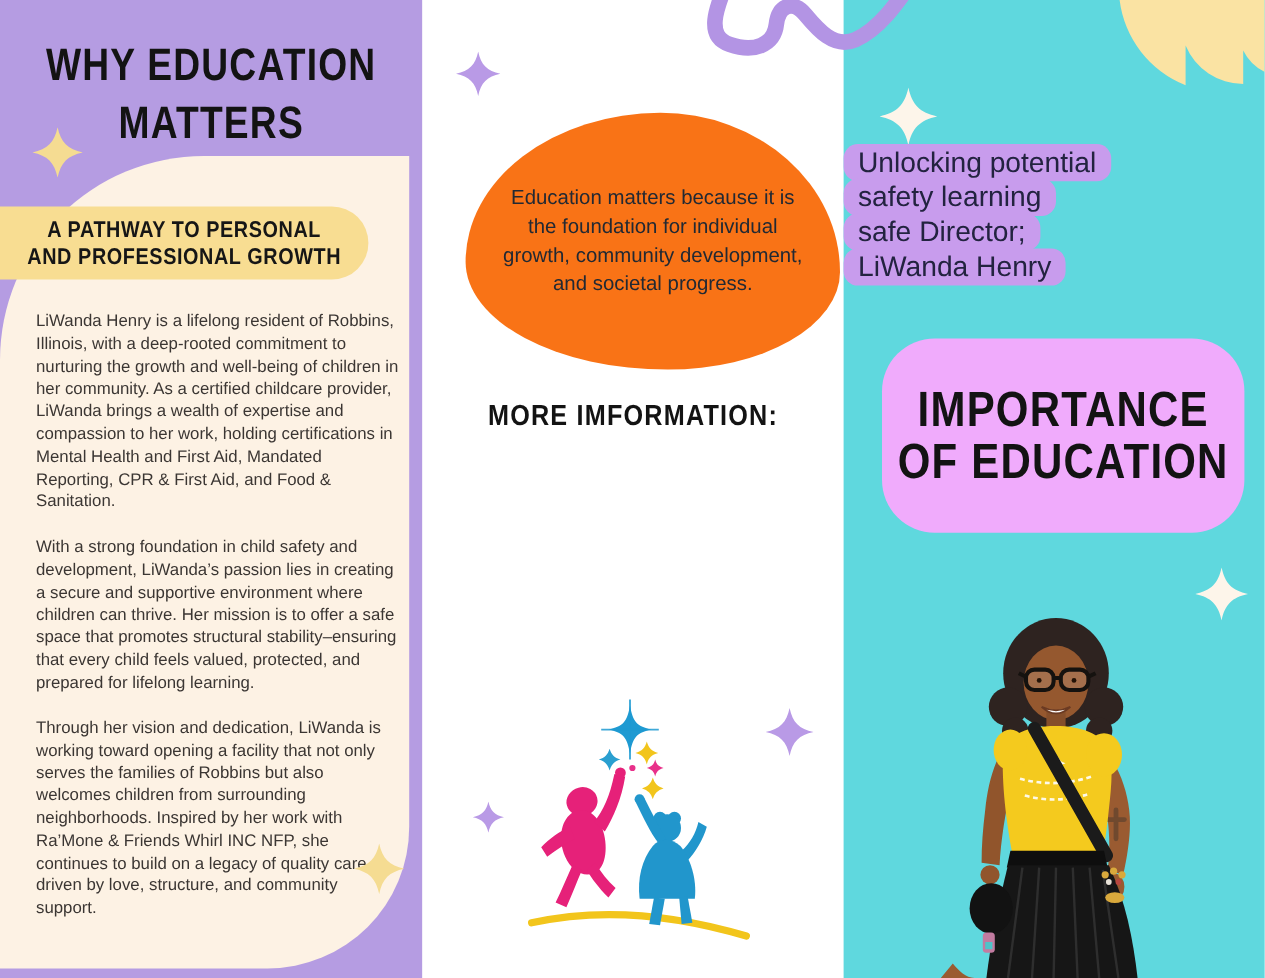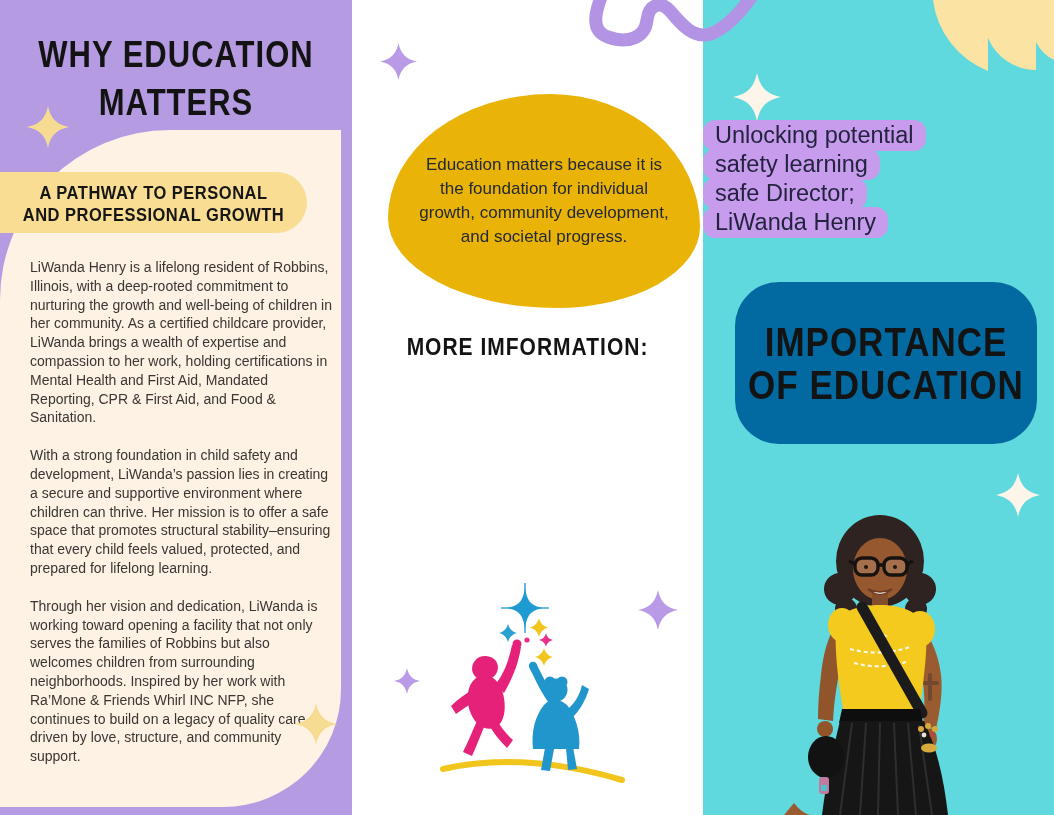--- a/index.html
+++ b/index.html
@@ -20,21 +20,21 @@
     border-radius:0 31px 31px 0; display:flex; flex-direction:column; justify-content:center; }
   .yellow-pill div { text-align:center; font-weight:800; font-size:16.5px; line-height:22px;
     letter-spacing:0.5px; color:#161616; transform:scaleY(1.15); }
   .left-body { left:30px; top:258px; width:303px; color:#3b3633; font-size:14px;
     line-height:18.8px; font-weight:500; }
   .left-body p { margin-bottom:19px; }
   .u { text-underline-offset:2px; }
 
   
   .panel-mid { left:352px; top:0; width:351px; height:815px; background:#ffffff; }
-  .quote-blob { left:388px; top:94px; width:312px; height:214px; background:#eab308;
+  .quote-blob { left:388px; top:94px; width:312px; height:214px; background:#f97316;
     border-radius:52% 48% 46% 54% / 58% 62% 38% 42%;
     display:flex; align-items:center; justify-content:center; }
   .quote-text { width:250px; text-align:center; color:#222933; font-size:17px;
     line-height:24px; font-weight:500; }
   .more-info { left:352px; top:335px; width:351px; text-align:center; color:#131313;
     font-weight:800; font-size:21px; letter-spacing:1px; transform:scaleY(1.15); }
   .teal-blob { left:375px; top:377px; width:306px; height:151px; background:#5fd8de;
     border-radius:78px 12px 78px 12px; display:flex; flex-direction:column;
     justify-content:center; align-items:center; gap:7px; }
   .phone { font-weight:800; font-size:17.5px; letter-spacing:1px; color:#131313; transform:scaleY(1.1); }
@@ -42,21 +42,21 @@
     text-decoration:underline; text-underline-offset:3px; text-decoration-thickness:1.5px;
     transform:scaleY(1.1); cursor:pointer; }
 
   
   .panel-right { left:703px; top:0; width:351px; height:815px; background:#5fd8de; }
   .tagline { left:703px; top:122px; width:304px; display:flex; flex-direction:column;
     align-items:flex-start; }
   .tagline span { background:#c89ced; color:#232340; font-weight:500; font-size:23.5px;
     line-height:26px; padding:2px 12px 3px; border-radius:12px; margin-top:-2px;
     white-space:nowrap; }
-  .headline-card { left:735px; top:282px; width:302px; height:162px; background:#0369a1;
+  .headline-card { left:735px; top:282px; width:302px; height:162px; background:#f0abfc;
     border-radius:44px; display:flex; flex-direction:column; justify-content:center; }
   .headline-card div { text-align:center; color:#131313; font-weight:800; font-size:35px;
     line-height:43px; letter-spacing:1px; transform:scaleY(1.18); }
 
   svg { display:block; }
 </style>
 </head>
 <body>
 
 <div id="brochure">

